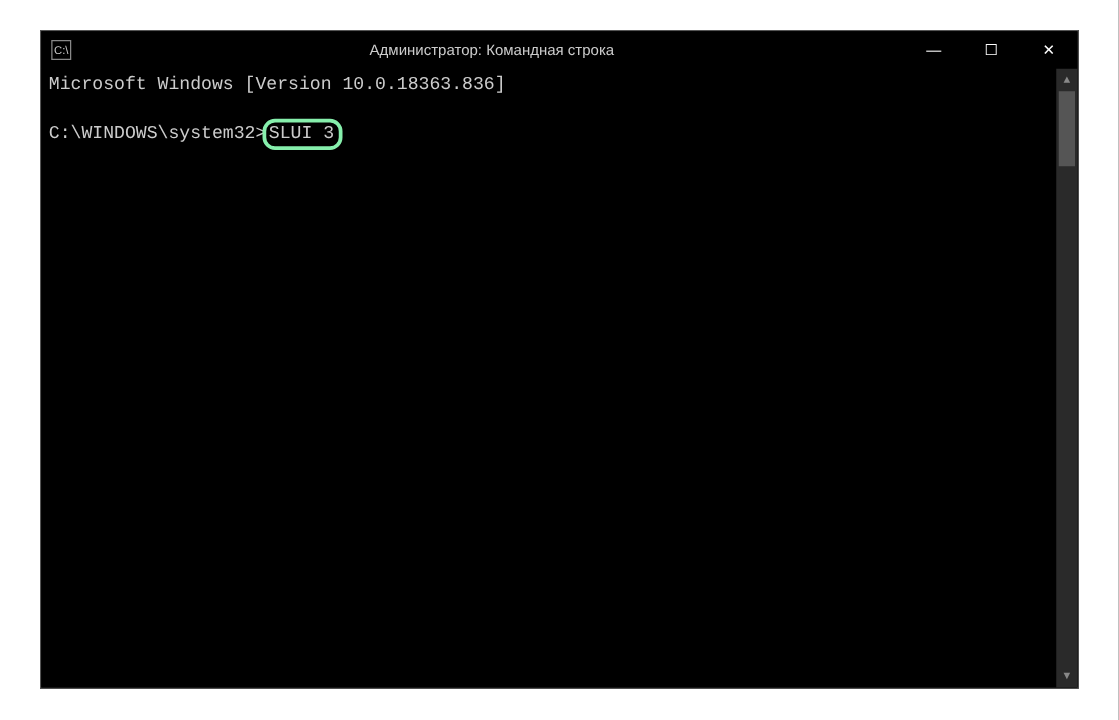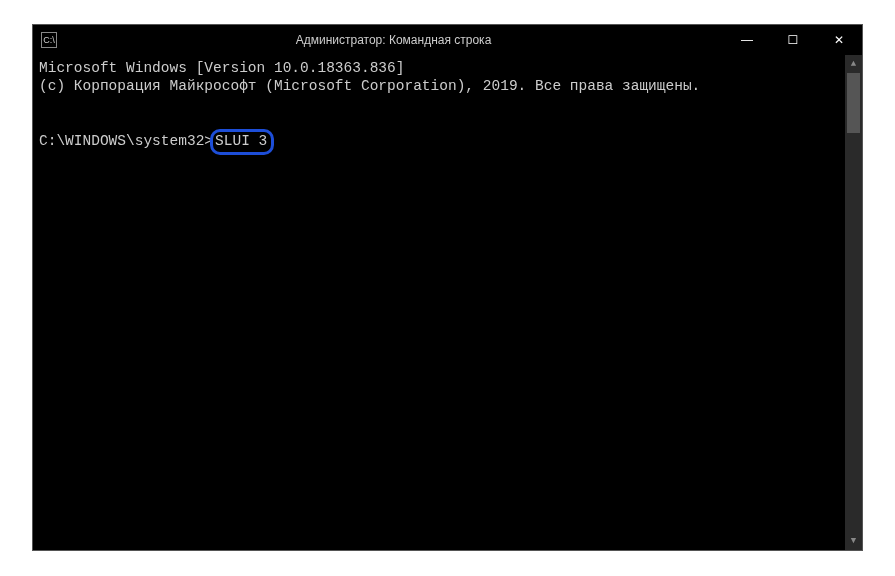--- a/index.html
+++ b/index.html
@@ -95,47 +95,45 @@
       height: 18px;
       display: flex;
       align-items: center;
       justify-content: center;
       color: #888;
       font-size: 9px;
     }
     .scrollbar-arrow.up { top: 0; }
     .scrollbar-arrow.down { bottom: 0; }
     .highlight {
-      border: 3px solid #1d4ed8;
+      border: 3px solid #86efac;
       border-radius: 10px;
       padding: 0 4px 1px 2px;
       display: inline-block;
       margin-left: -3px;
-      margin-top: 16px;
     }
     .prompt-line { white-space: pre; font-family: Liberation Mono, monospace; }
   </style>
 </head>
 <body>
 
 <div class="window">
   <div class="titlebar">
     <div class="title-icon">
       <span>C:\</span>
     </div>
     <div class="title-text">Администратор: Командная строка</div>
     <div class="win-controls">
       <div class="win-btn">—</div>
       <div class="win-btn">☐</div>
       <div class="win-btn close">✕</div>
     </div>
   </div>
   <div class="terminal">
     <div class="prompt-line">Microsoft Windows [Version 10.0.18363.836]</div>
-    <div class="prompt-line">(c) Корпорация Майкрософт (Microsoft Corporation), 2019. Все права защищены.</div>
     <div class="prompt-line">&nbsp;</div>
     <div class="prompt-line"><span>C:\WINDOWS\system32&gt;</span><span class="highlight"><span>SLUI 3</span></span></div>
   </div>
   <div class="scrollbar">
     <div class="scrollbar-arrow up">▲</div>
     <div class="scrollbar-thumb"></div>
     <div class="scrollbar-arrow down">▼</div>
   </div>
 </div>
 

